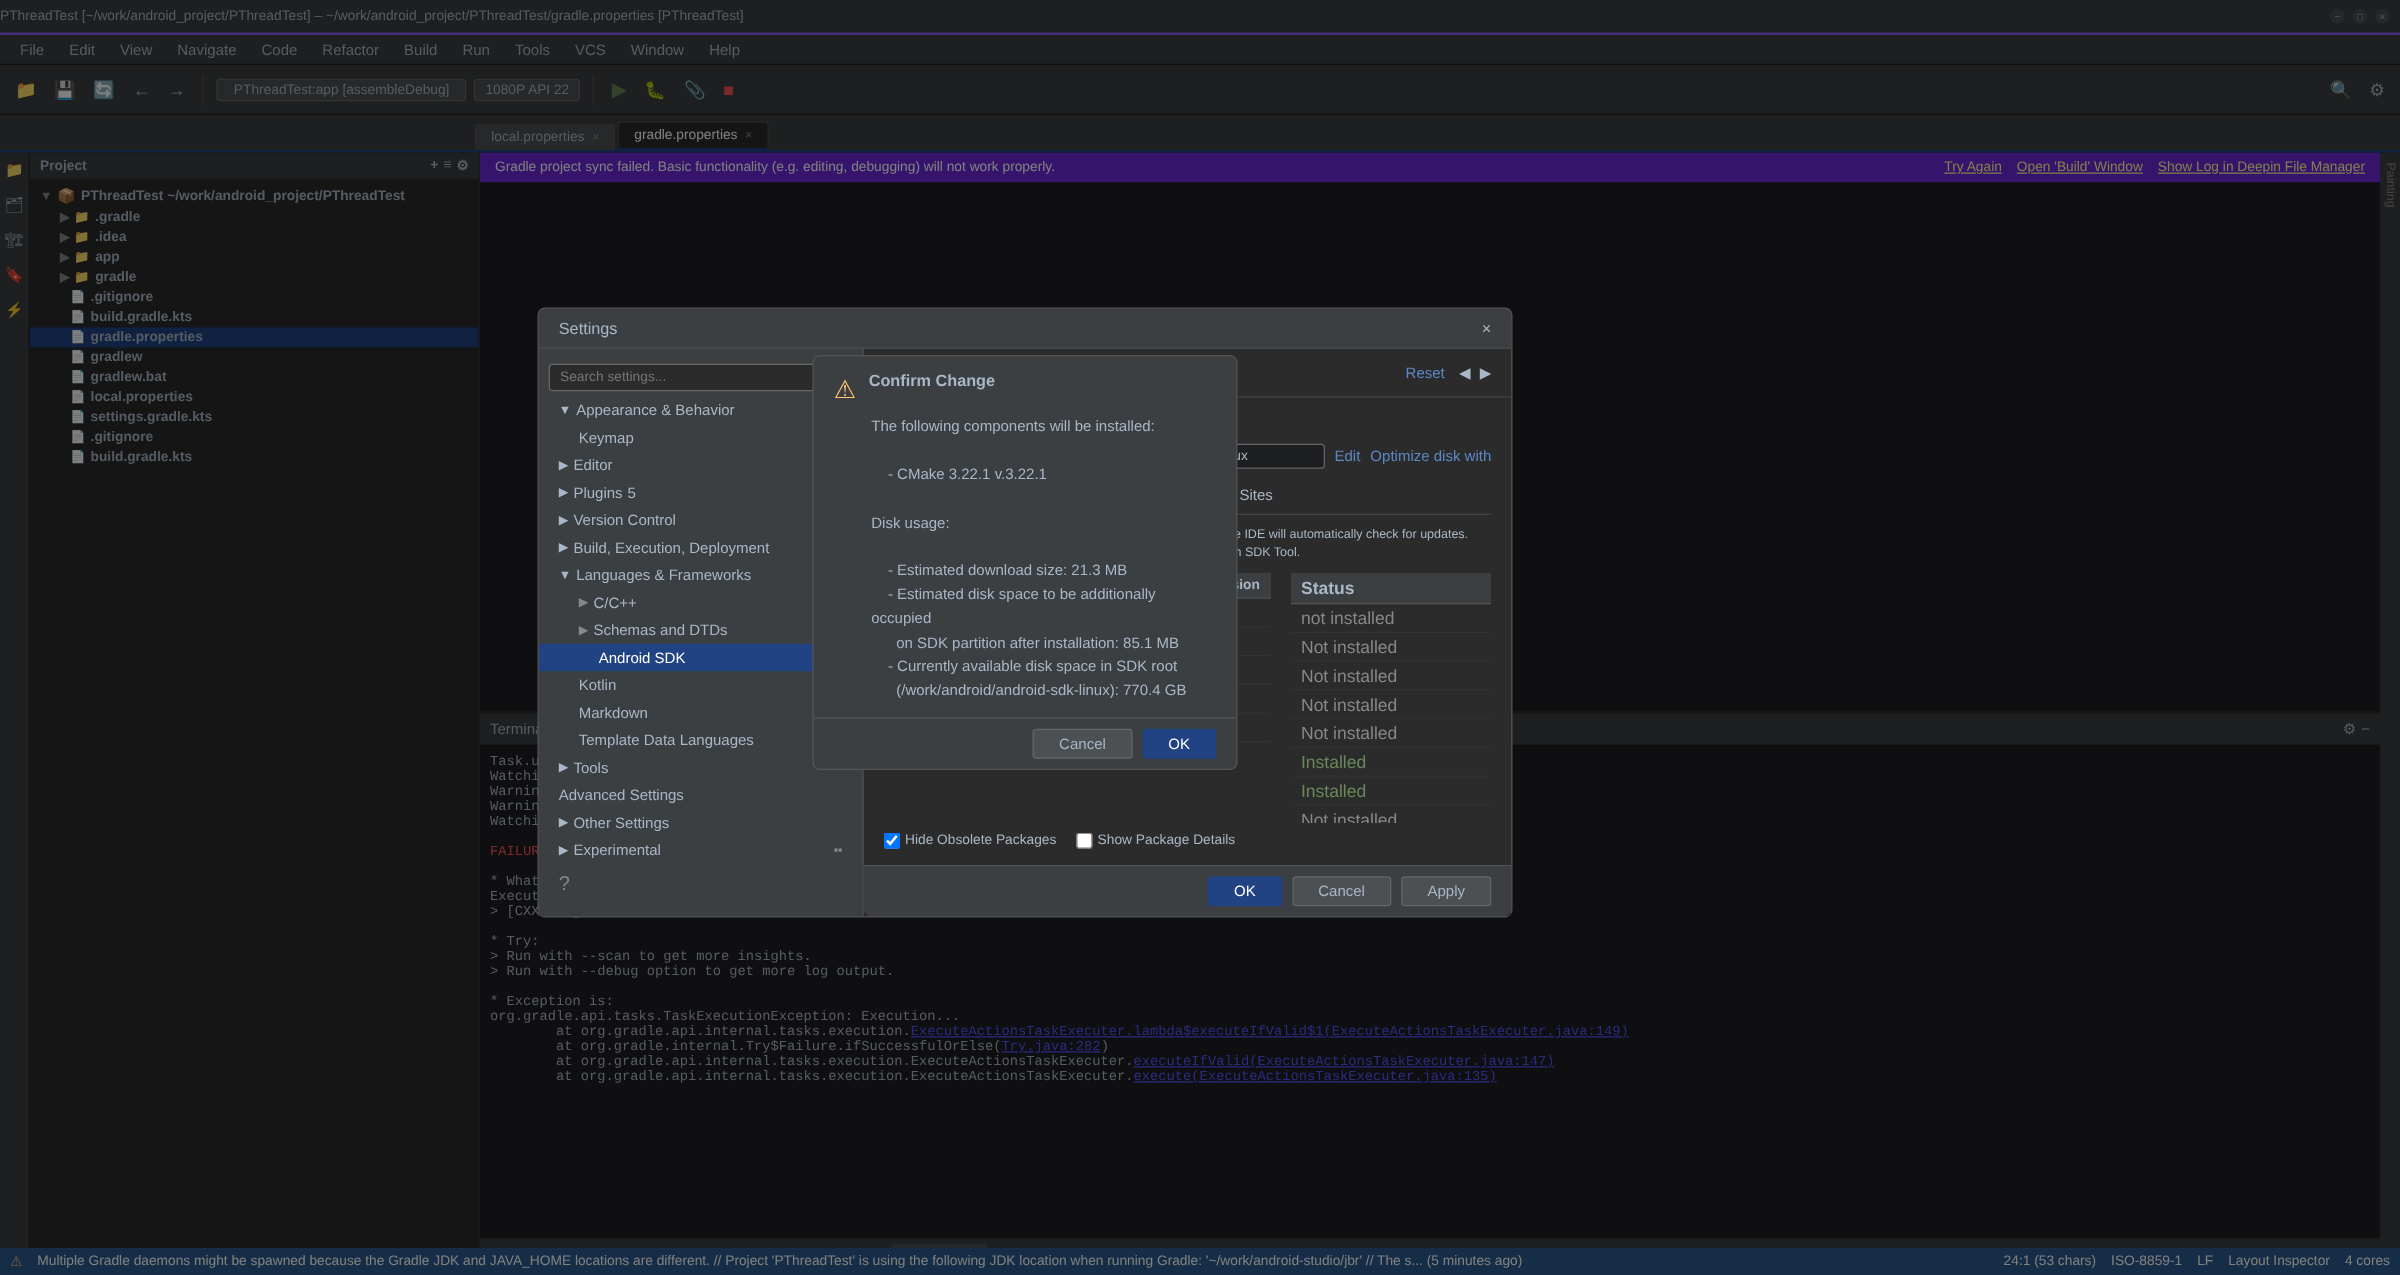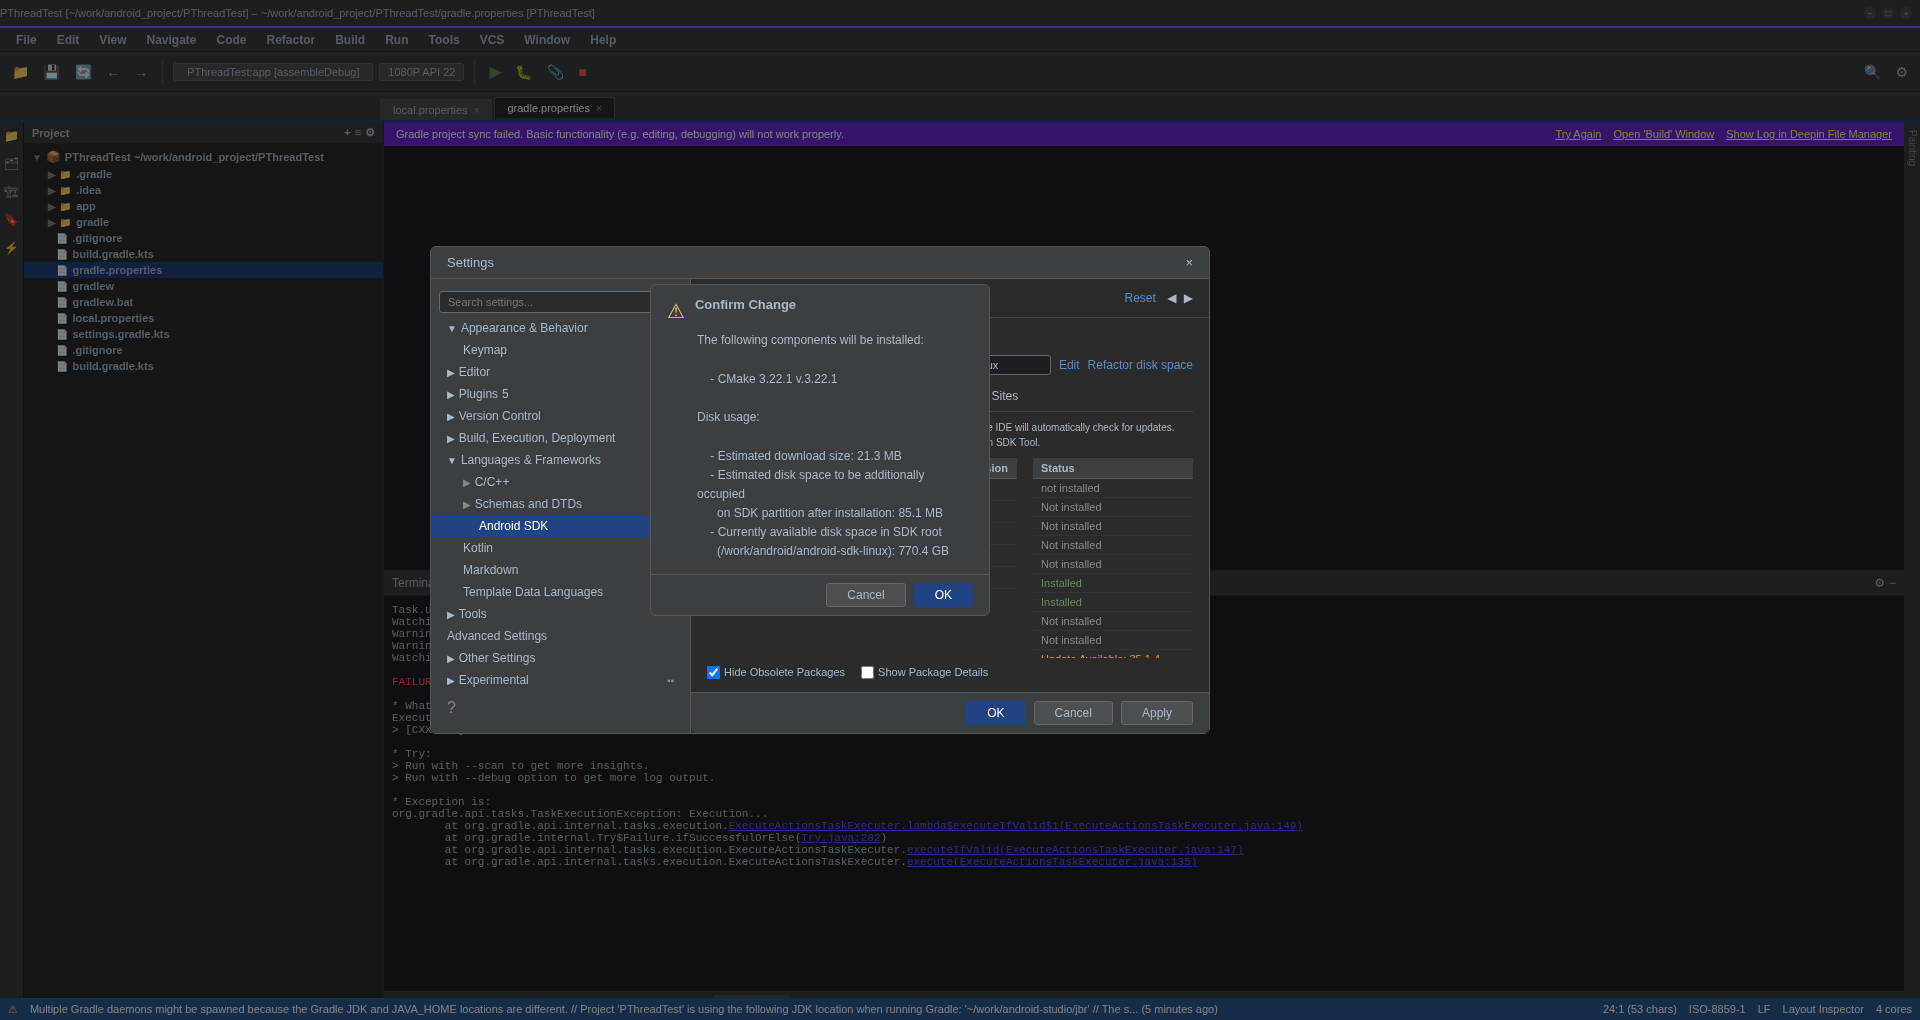--- a/index.html
+++ b/index.html
@@ -11,21 +11,21 @@
     .win-btn { width: 12px; height: 12px; border-radius: 50%; cursor: pointer; font-size: 8px; display: flex; align-items: center; justify-content: center; }
     .win-minimize { background: #4c4f51; color: #a9b7c6; }
     .win-maximize { background: #4c4f51; color: #a9b7c6; }
     .win-close { background: #4c4f51; color: #a9b7c6; }
 
     
     #ide-container { display: flex; flex-direction: column; height: calc(1020px - 28px); }
 
     
     #menu-bar { background: #3c3f41; height: 24px; display: flex; align-items: center; padding: 0 8px; gap: 4px; border-bottom: 1px solid #222; font-size: 12px; }
-    .menu-item { padding: 2px 8px; cursor: pointer; color: #a9b7c6; border-radius: 3px; font-weight: bold; }
+    .menu-item { padding: 2px 8px; cursor: pointer; color: #a9b7c6; border-radius: 3px; }
 
     
     #toolbar { background: #3c3f41; height: 40px; display: flex; align-items: center; padding: 0 8px; gap: 6px; border-bottom: 1px solid #222; }
     .toolbar-btn { background: transparent; border: none; color: #a9b7c6; cursor: pointer; padding: 4px; border-radius: 3px; font-size: 14px; }
     .toolbar-separator { width: 1px; height: 24px; background: #555; margin: 0 4px; }
     .toolbar-run-config { background: #4c5052; border: 1px solid #666; border-radius: 3px; padding: 2px 8px; color: #a9b7c6; font-size: 11px; min-width: 200px; cursor: pointer; }
 
     
     #tab-bar { background: #3c3f41; height: 30px; display: flex; align-items: flex-end; padding: 0 8px; border-bottom: 2px solid #214283; }
     .tab { padding: 4px 12px; background: #4c5052; border: 1px solid #555; border-bottom: none; border-radius: 3px 3px 0 0; font-size: 11px; cursor: pointer; color: #a9b7c6; margin-right: 2px; display: flex; align-items: center; gap: 6px; }
@@ -517,21 +517,21 @@
           </div>
         </div>
 
         <div id="sdk-content">
           <p class="sdk-desc">Manager for the Android SDK and Tools used by the IDE</p>
 
           <div class="sdk-row">
             <span class="sdk-label">Android SDK Location:</span>
             <input type="text" class="sdk-location-input" value="/work/android/android-sdk-linux" style="">
             <span class="sdk-link">Edit</span>
-            <span class="sdk-link">Refactor disk space</span>
+            <span class="sdk-link">Optimize disk with</span>
           </div>
 
           <div class="sdk-tabs">
             <div class="sdk-tab">SDK Platforms</div>
             <div class="sdk-tab active">SDK Tools</div>
             <div class="sdk-tab">SDK Update Sites</div>
           </div>
 
           <p class="sdk-desc" style="font-size:10px;">Below are the available SDK developer tools. Once installed, the IDE will automatically check for updates. Check "show package details" to display available versions of an SDK Tool.</p>
 
@@ -561,21 +561,21 @@
                     <td><input type="checkbox" class="sdk-checkbox" style=""><span>Layout Inspector image server for API 31-35</span></td>
                     <td>4</td>
                   </tr>
                   <tr>
                     <td><input type="checkbox" class="sdk-checkbox" style=""><span>Layout Inspector image server for API S</span></td>
                     <td>3</td>
                   </tr>
                 </tbody>
               </table>
             </div>
-            <div style="width:160px; overflow:auto; max-height:200px; font-size:11px;">
+            <div style="width:160px; overflow:auto; max-height:200px; font-size:14px;">
               <div style="background:#3c3f41; padding:4px 8px; font-weight:bold; color:#a9b7c6; border-bottom:1px solid #555;">Status</div>
               <div style="padding:3px 8px; border-bottom:1px solid #333;" class="status-not-installed">not installed</div>
               <div style="padding:3px 8px; border-bottom:1px solid #333;" class="status-not-installed">Not installed</div>
               <div style="padding:3px 8px; border-bottom:1px solid #333;" class="status-not-installed">Not installed</div>
               <div style="padding:3px 8px; border-bottom:1px solid #333;" class="status-not-installed">Not installed</div>
               <div style="padding:3px 8px; border-bottom:1px solid #333;" class="status-not-installed">Not installed</div>
               <div style="padding:3px 8px; border-bottom:1px solid #333;" class="status-installed">Installed</div>
               <div style="padding:3px 8px; border-bottom:1px solid #333;" class="status-installed">Installed</div>
               <div style="padding:3px 8px; border-bottom:1px solid #333;" class="status-not-installed">Not installed</div>
               <div style="padding:3px 8px; border-bottom:1px solid #333;" class="status-not-installed">Not installed</div>

